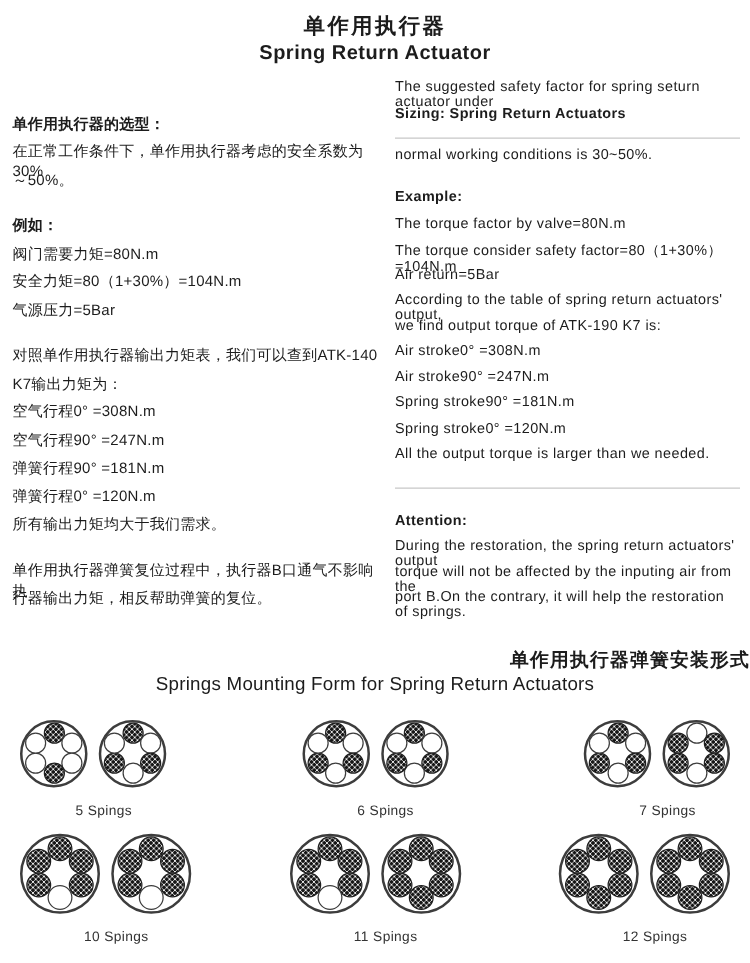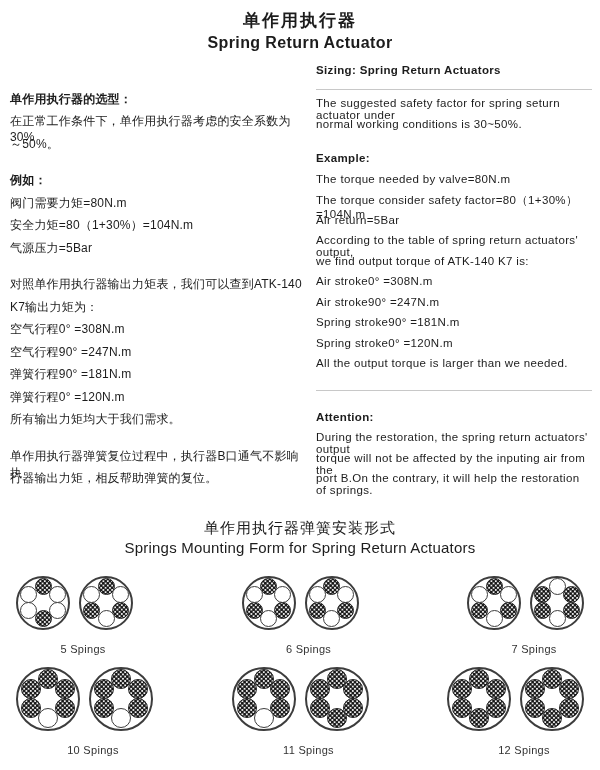--- a/index.html
+++ b/index.html
@@ -17,21 +17,21 @@
   .col-left{width:298px;}
   .col-right{width:276px;margin-left:8px;}
   .zh-line{font-size:12px;height:22.5px;letter-spacing:.2px;}
   .en-line{font-size:11.5px;height:20.5px;letter-spacing:.35px;}
   .h{font-weight:bold;}
   .sp{height:14px;}
   .hr-below{border-bottom:1px solid #c8c8c8;height:16px;padding-bottom:9px;margin-bottom:7px;}
   .sp-rule{height:20px;border-top:1px solid #c8c8c8;margin-top:12px;}
   
   .springs-header{text-align:center;margin-top:26px;}
-  .springs-title-zh{font-size:15px;font-weight:normal;letter-spacing:1px;}
+  .springs-title-zh{font-size:15px;font-weight:bold;letter-spacing:1px;text-align:right;}
   .springs-title-en{font-size:15px;font-weight:normal;margin-top:1px;letter-spacing:.2px;}
   .spring-row{display:flex;justify-content:space-between;align-items:flex-start;padding:0 16px;margin-top:20px;}
   .spring-row.second{margin-top:12px;}
   .pair-group{display:flex;flex-direction:column;align-items:center;}
   .caps-wrap{display:flex;gap:9px;}
   .cap{border:2px solid #3d3d3d;border-radius:50%;position:relative;box-sizing:border-box;background:#fff;}
   .spring{position:absolute;border:1.5px solid #3d3d3d;border-radius:50%;box-sizing:border-box;background:#fff;}
   .spring.filled{
     border-color:#1e1e1e;
     background-color:#ededed;
@@ -69,30 +69,30 @@
         <div class="zh-line t">空气行程0° =308N.m</div>
         <div class="zh-line t">空气行程90° =247N.m</div>
         <div class="zh-line t">弹簧行程90° =181N.m</div>
         <div class="zh-line t">弹簧行程0° =120N.m</div>
         <div class="zh-line t">所有输出力矩均大于我们需求。</div>
         <div class="zh-line sp"></div>
         <div class="zh-line t">单作用执行器弹簧复位过程中，执行器B口通气不影响执</div>
         <div class="zh-line t">行器输出力矩，相反帮助弹簧的复位。</div>
       </div>
     <div class="col-right" id="col-right">
+        <div class="en-line t">The suggested safety factor for spring seturn actuator under</div>
         <div class="en-line h hr-below">Sizing: Spring Return Actuators</div>
-        <div class="en-line t">The suggested safety factor for spring seturn actuator under</div>
         <div class="en-line t">normal working conditions is 30~50%.</div>
         <div class="en-line sp"></div>
         <div class="en-line h">Example:</div>
-        <div class="en-line t">The torque needed by valve=80N.m</div>
+        <div class="en-line t">The torque factor by valve=80N.m</div>
         <div class="en-line t">The torque consider safety factor=80（1+30%）=104N.m</div>
         <div class="en-line t">Air return=5Bar</div>
         <div class="en-line t">According to the table of spring return actuators' output,</div>
-        <div class="en-line t">we find output torque of ATK-140 K7 is:</div>
+        <div class="en-line t">we find output torque of ATK-190 K7 is:</div>
         <div class="en-line t">Air stroke0° =308N.m</div>
         <div class="en-line t">Air stroke90° =247N.m</div>
         <div class="en-line t">Spring stroke90° =181N.m</div>
         <div class="en-line t">Spring stroke0° =120N.m</div>
         <div class="en-line t">All the output torque is larger than we needed.</div>
         <div class="en-line sp-rule"></div>
         <div class="en-line h">Attention:</div>
         <div class="en-line t">During the restoration, the spring return actuators' output</div>
         <div class="en-line t">torque will not be affected by the inputing air from the</div>
         <div class="en-line t">port B.On the contrary, it will help the restoration of springs.</div>

